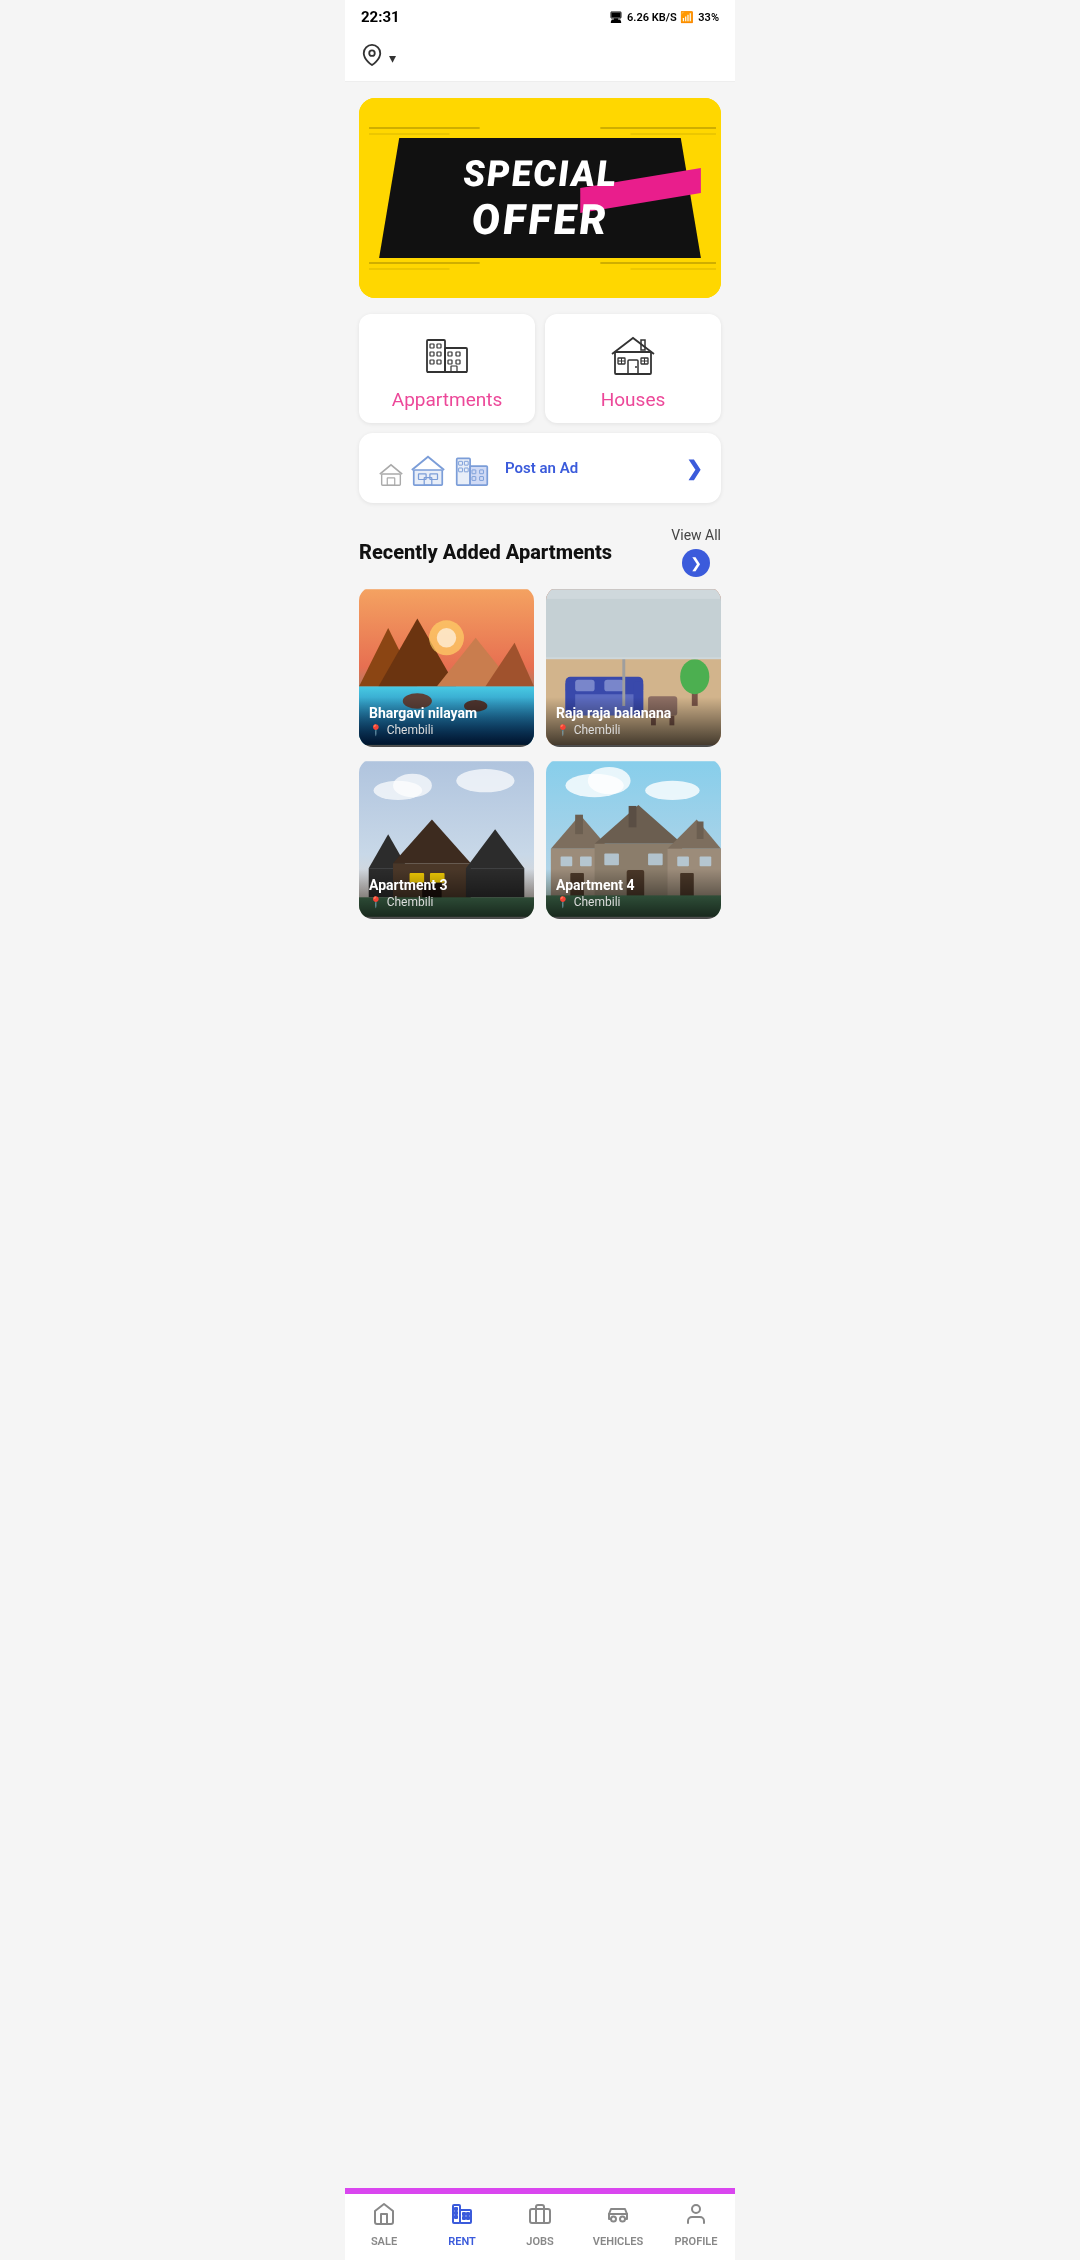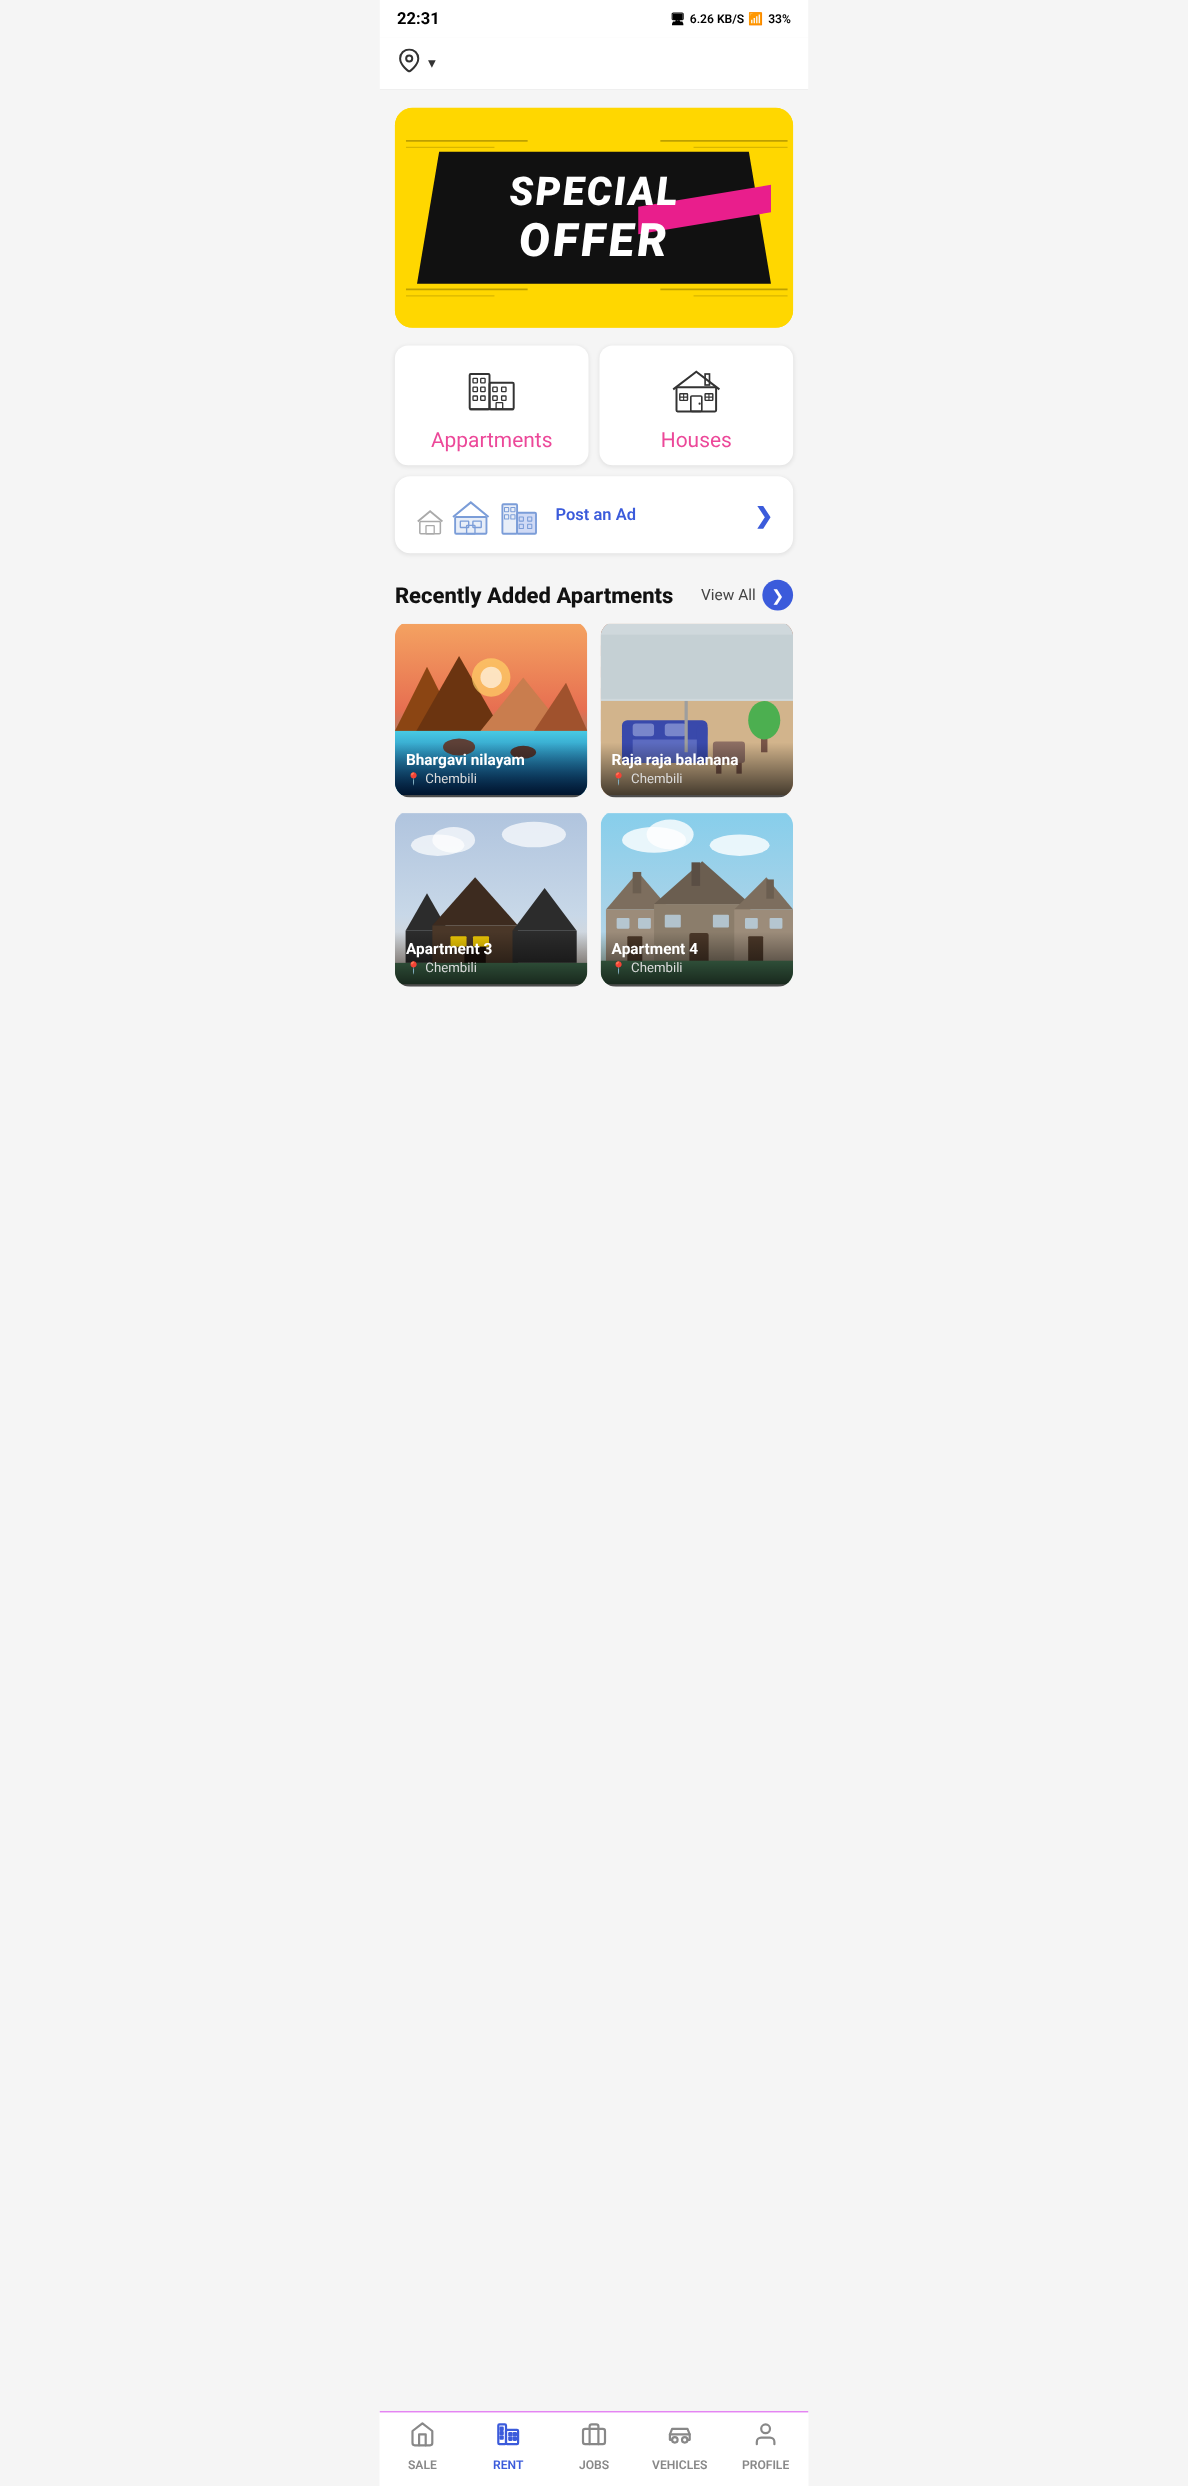--- a/index.html
+++ b/index.html
@@ -143,20 +143,21 @@
       font-weight: 800;
       color: #111;
     }
     .view-all {
       display: flex;
       align-items: center;
       gap: 6px;
       color: #444;
       font-size: 14px;
       cursor: pointer;
+      flex-direction: column;
     }
     .view-all-circle {
       width: 28px;
       height: 28px;
       border-radius: 50%;
       background: #3b5bdb;
       display: flex;
       align-items: center;
       justify-content: center;
       color: #fff;
@@ -208,21 +209,21 @@
     }
 
     
     .bottom-nav {
       position: fixed;
       bottom: 0;
       left: 50%;
       transform: translateX(-50%);
       width: 390px;
       background: #fff;
-      border-top: 1px solid #d946ef;
+      border-top: 6px solid #d946ef;
       display: flex;
       padding: 8px 0 12px;
     }
     .nav-item {
       flex: 1;
       display: flex;
       flex-direction: column;
       align-items: center;
       gap: 4px;
       cursor: pointer;

